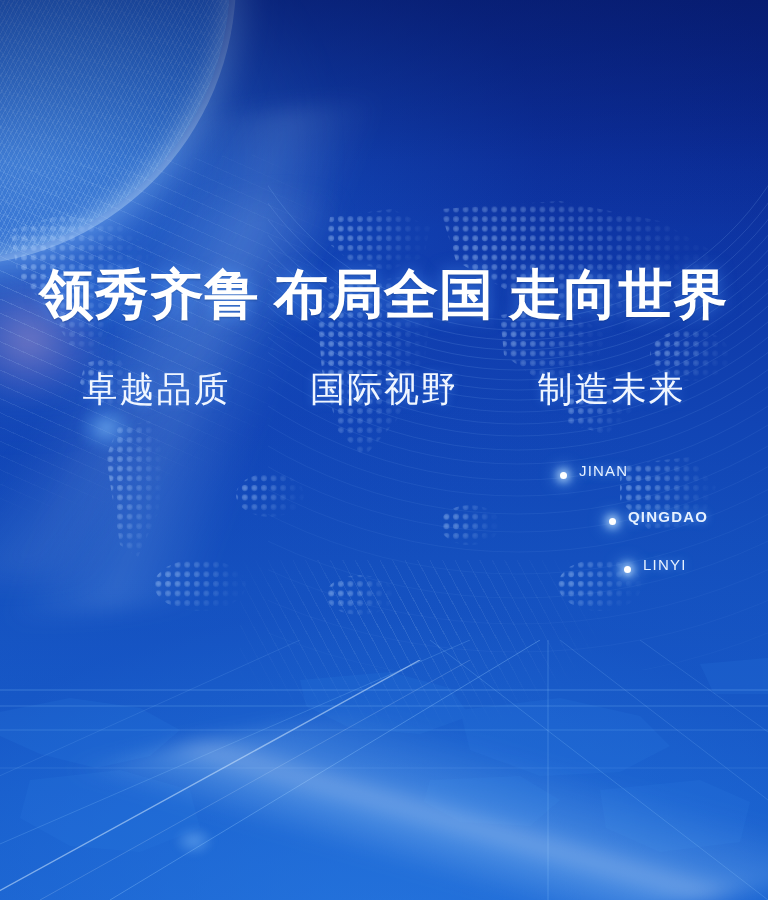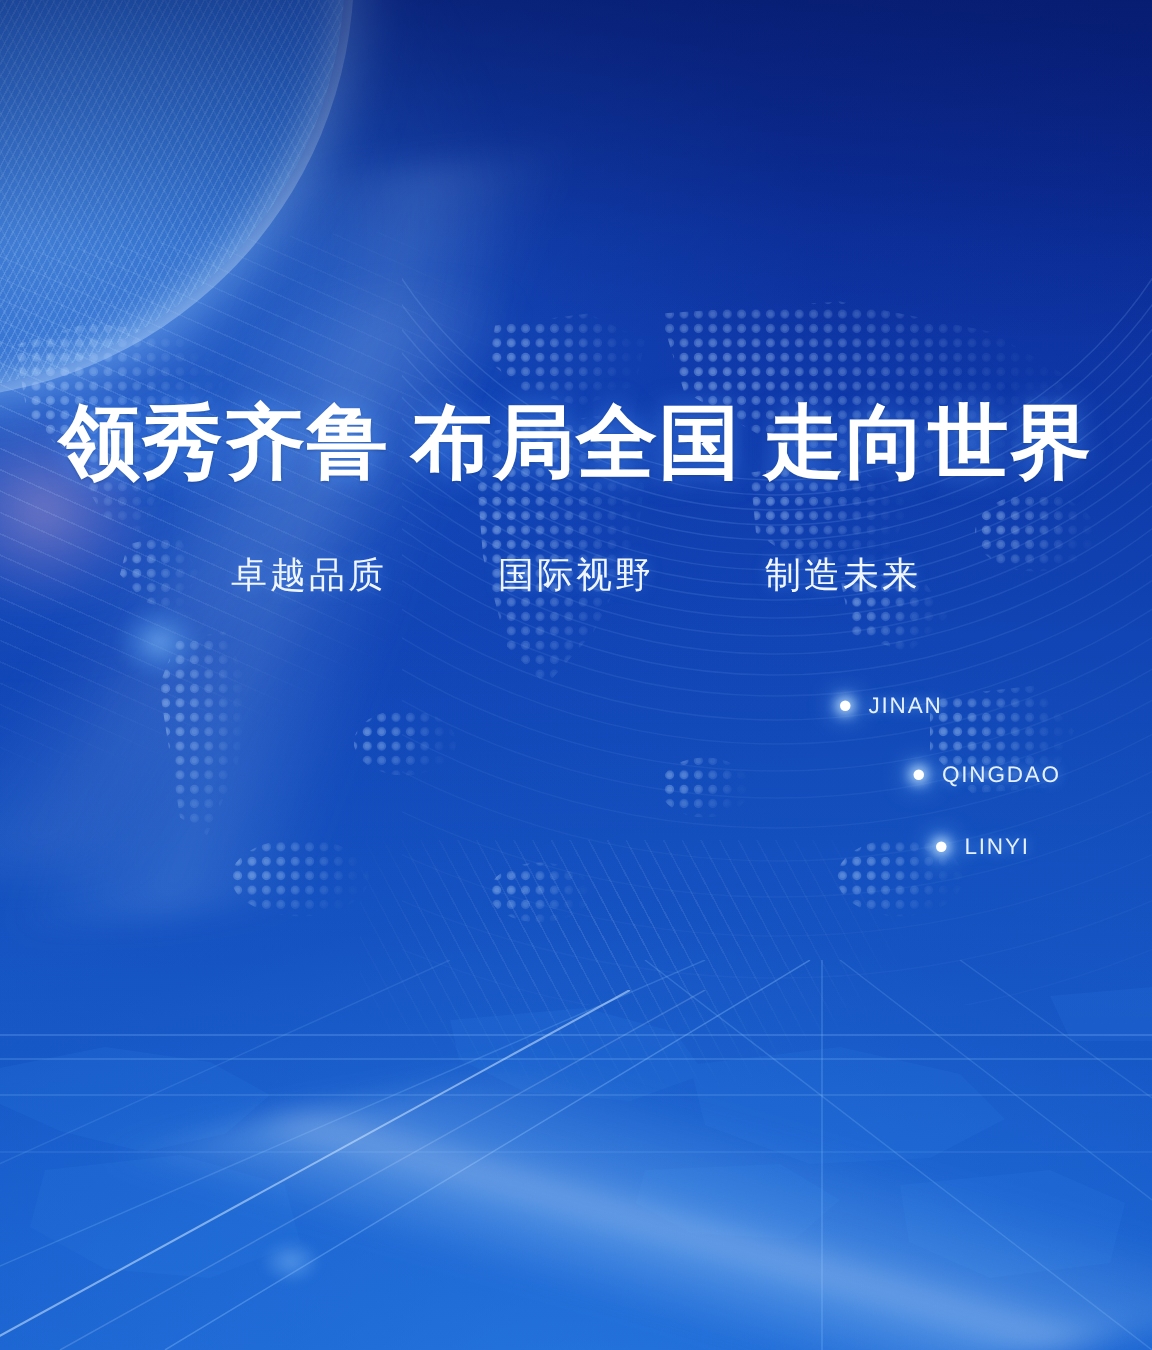--- a/index.html
+++ b/index.html
@@ -145,49 +145,49 @@
     color:#ffffff;
     text-shadow:0 0 16px rgba(90,160,255,0.55), 0 1px 2px rgba(5,30,90,0.45);
     white-space:nowrap;
   }
   .subline{
     position:absolute;
     left:0;right:0;top:372px;
     text-align:center;
     font-family:"Liberation Serif", "DejaVu Serif", serif;
     font-weight:400;
-    font-size:24px;
+    font-size:35px;
     line-height:1;
     letter-spacing:2px;
     color:#f0f6ff;
     text-shadow:0 0 10px rgba(90,160,255,0.45);
     white-space:nowrap;
   }
   .subline .gap{display:inline-block;width:58px;}
 
   
   .city{
     position:absolute;
-    display:flex;align-items:center;
+    display:flex;align-items:flex-end;
     color:#e6f1ff;
     font-family:"Liberation Sans", sans-serif;
     font-size:15px;
     letter-spacing:1.2px;
     text-shadow:0 0 8px rgba(120,185,255,0.7);
     white-space:nowrap;
   }
   .city .dot{
     width:7px;height:7px;border-radius:50%;
     background:#ffffff;
     margin-right:12px;
     box-shadow:0 0 8px 3px rgba(190,225,255,0.85), 0 0 16px 6px rgba(120,190,255,0.45);
     flex:0 0 auto;
   }
   .city-jinan{left:560px;top:462px;}
-  .city-qingdao{left:609px;top:508px;}
+  .city-qingdao{left:609px;top:508px;font-weight:bold;}
   .city-linyi{left:624px;top:556px;}
 
   
   .vignette-top{
     position:absolute;left:0;top:0;width:768px;height:230px;
     background:linear-gradient(180deg, rgba(5,22,95,0.55) 0%, rgba(5,22,95,0.10) 70%, rgba(0,0,0,0) 100%);
   }
 </style>
 </head>
 <body>

